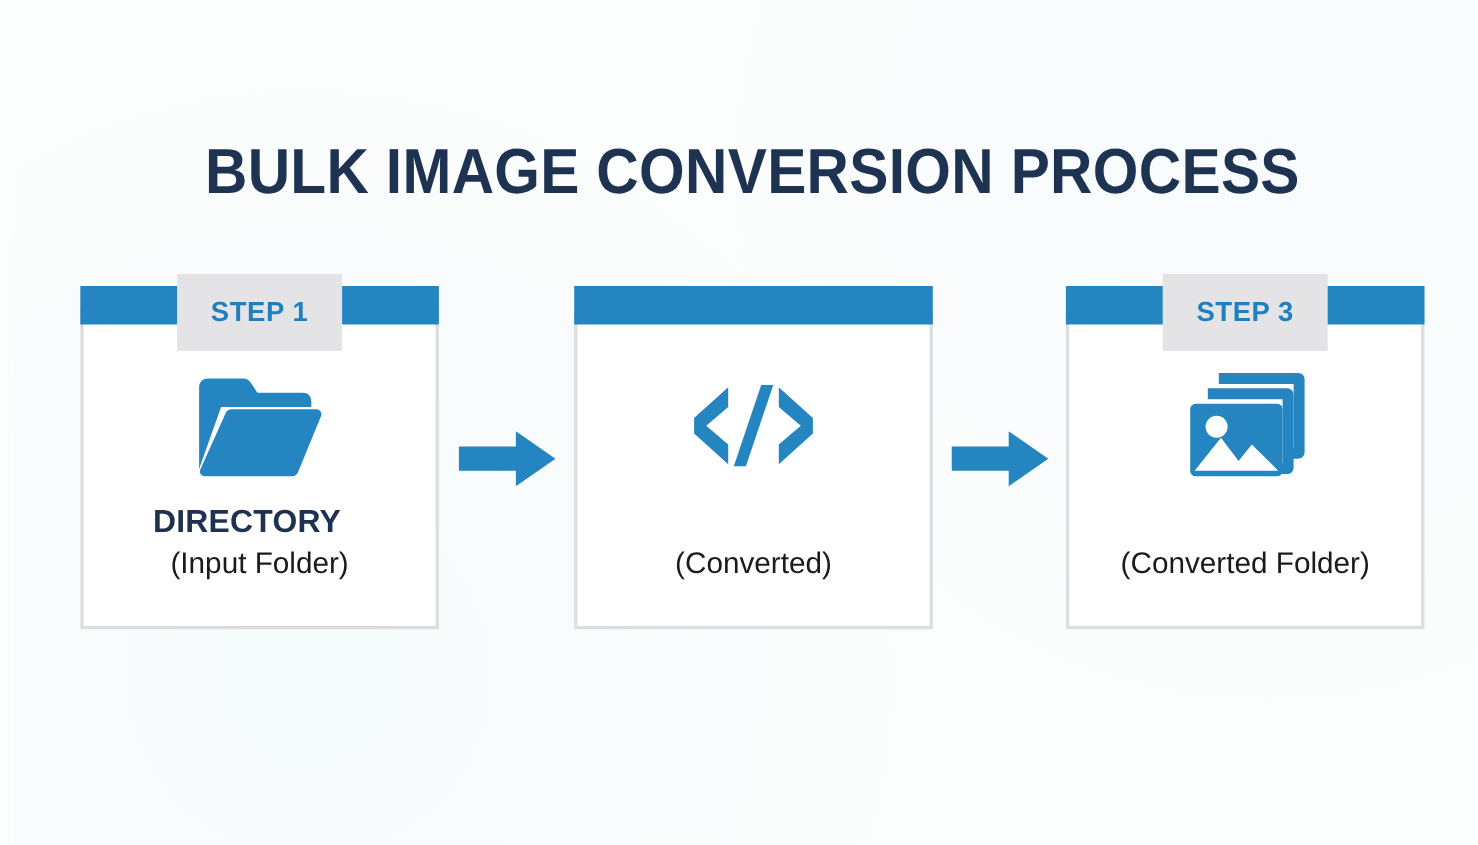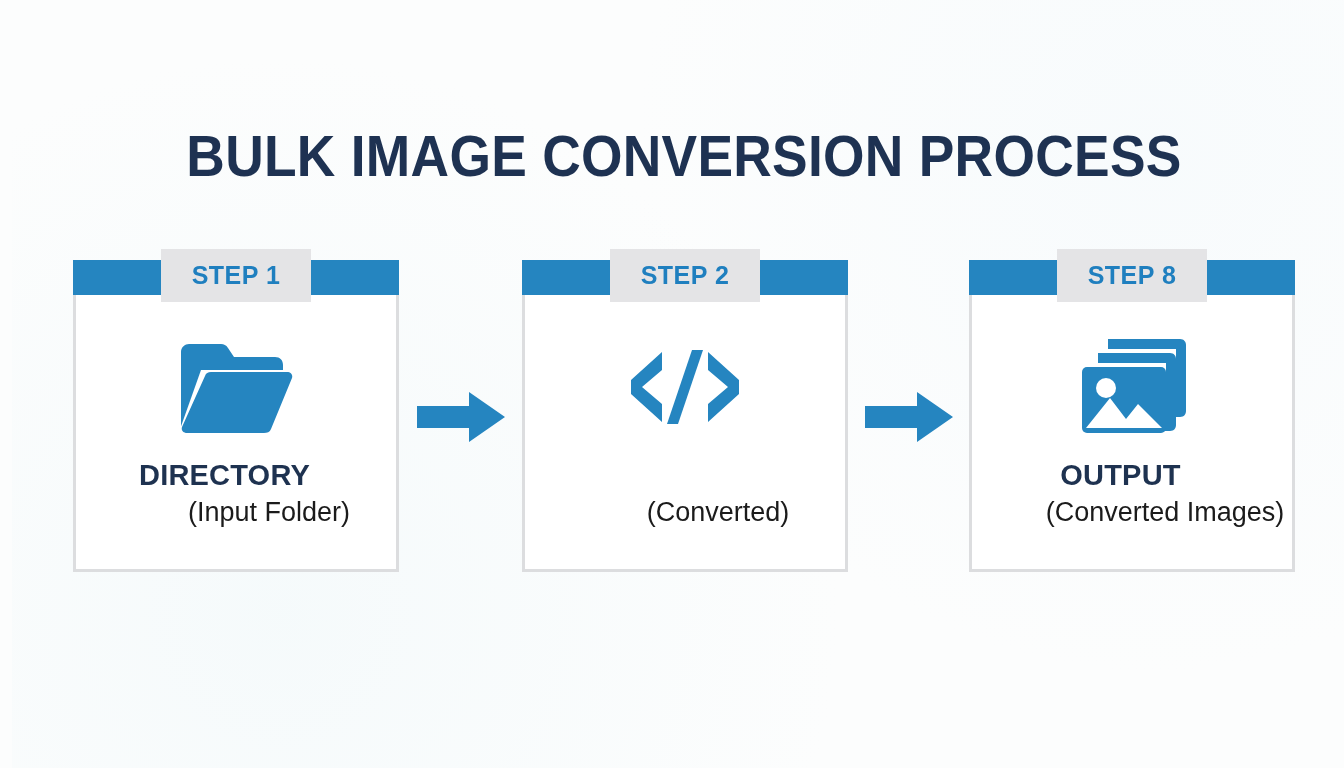--- a/index.html
+++ b/index.html
@@ -69,21 +69,21 @@
     height: 35px;
     background: #2585c0;
     z-index: 2;
   }
   .step-badge {
     position: absolute;
     left: 50%;
     top: -11px;
     transform: translateX(-50%);
     width: 150px;
-    height: 53px;
+    height: 70px;
     background: #e4e4e6;
     z-index: 3;
     display: flex;
     align-items: center;
     justify-content: center;
   }
   .step-badge-label {
     font-size: 25px;
     font-weight: bold;
     color: #1f7fbf;
@@ -122,21 +122,20 @@
     position: absolute;
     left: 0;
     top: 236px;
     width: 326px;
     text-align: center;
     font-size: 27px;
     font-weight: normal;
     color: #1b1b1b;
     line-height: 32px;
     z-index: 1;
-    padding-left: 33px;
   }
 
   
   .flow-arrow {
     position: absolute;
     top: 392px;
     width: 88px;
     height: 50px;
   }
 </style>
@@ -175,23 +174,20 @@
     <svg width="88" height="50" viewBox="0 0 88 50">
       <path d="M0 14 L52 14 L52 0 L88 25 L52 50 L52 36 L0 36 Z" fill="#2585c0"></path>
     </svg>
   </div>
 
   <div class="step-card" style="left:510px;">
     <div class="card-body"></div>
 
     <div class="header-bar"></div>
 
-    <div class="step-badge">
-      <span class="step-badge-label">STEP 2</span>
-    </div>
 
     <div class="icon-wrap">
       <svg width="112" height="74" viewBox="0 0 112 74">
 
         <path d="M33 2 L33 20 L13 37 L33 54 L33 72 L2 44 L2 30 Z" fill="#2585c0"></path>
 
         <path d="M79 2 L79 20 L99 37 L79 54 L79 72 L110 44 L110 30 Z" fill="#2585c0"></path>
 
         <path d="M63 0 L74 0 L49 74 L38 74 Z" fill="#2585c0"></path>
       </svg>
@@ -205,35 +201,34 @@
       <path d="M0 14 L52 14 L52 0 L88 25 L52 50 L52 36 L0 36 Z" fill="#2585c0"></path>
     </svg>
   </div>
 
   <div class="step-card" style="left:957px;">
     <div class="card-body"></div>
 
     <div class="header-bar"></div>
 
     <div class="step-badge">
-      <span class="step-badge-label">STEP 8</span>
+      <span class="step-badge-label">STEP 3</span>
     </div>
 
     <div class="icon-wrap">
       <svg width="112" height="104" viewBox="0 0 112 104">
 
         <path d="M32 4 L104 4 C108 4 110 7 110 10 L110 76 C110 79 108 82 104 82 L98 82 L98 72 L100 72 L100 14 L32 14 Z" fill="#2585c0"></path>
 
         <path d="M22 18 L94 18 C98 18 100 21 100 24 L100 90 C100 93 98 96 94 96 L88 96 L88 86 L90 86 L90 28 L22 28 Z" fill="#2585c0"></path>
 
         <rect x="6" y="32" width="84" height="66" rx="5" ry="5" fill="#2585c0"></rect>
 
         <circle cx="30" cy="53" r="10" fill="#ffffff"></circle>
 
         <path d="M10 93 L34 63 L50 84 L62 69 L86 93 Z" fill="#ffffff"></path>
       </svg>
     </div>
 
-    <div class="card-title">OUTPUT</div>
-    <div class="card-subtitle">(Converted Images)</div>
+    <div class="card-subtitle">(Converted Folder)</div>
   </div>
 
 </div>
 
 </body></html>

